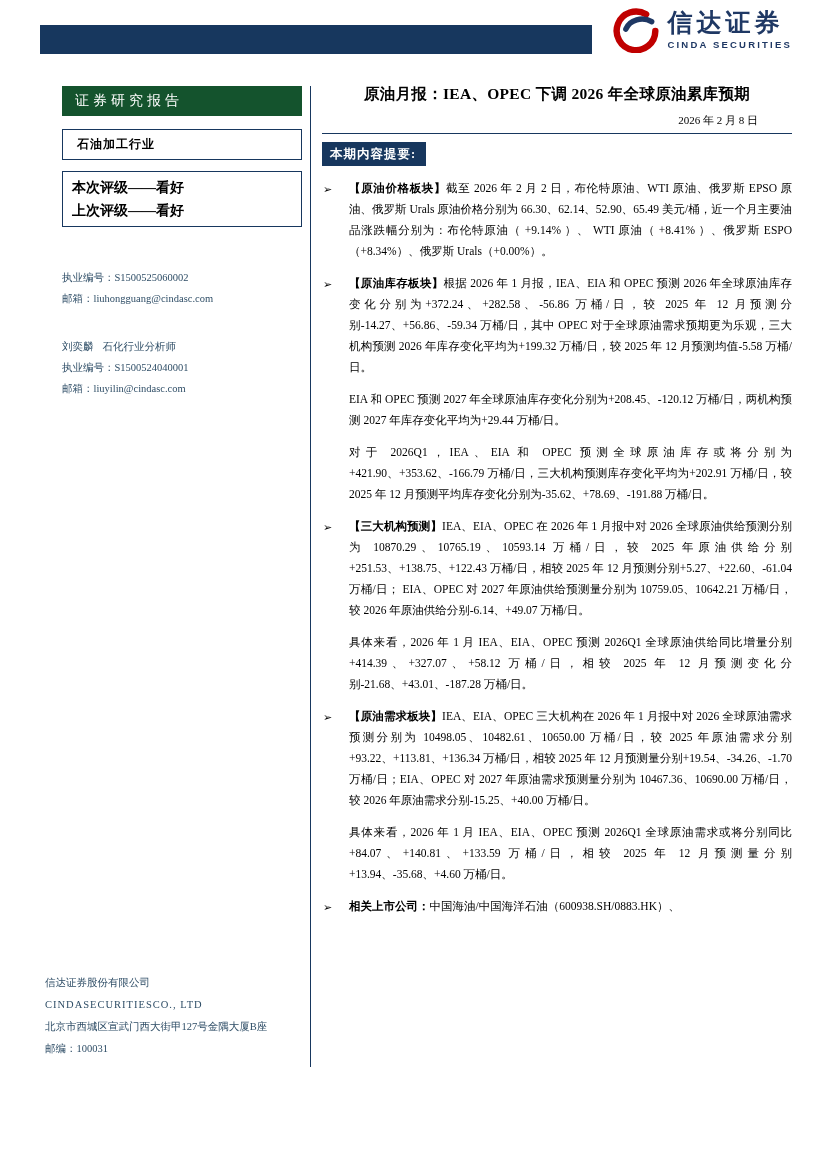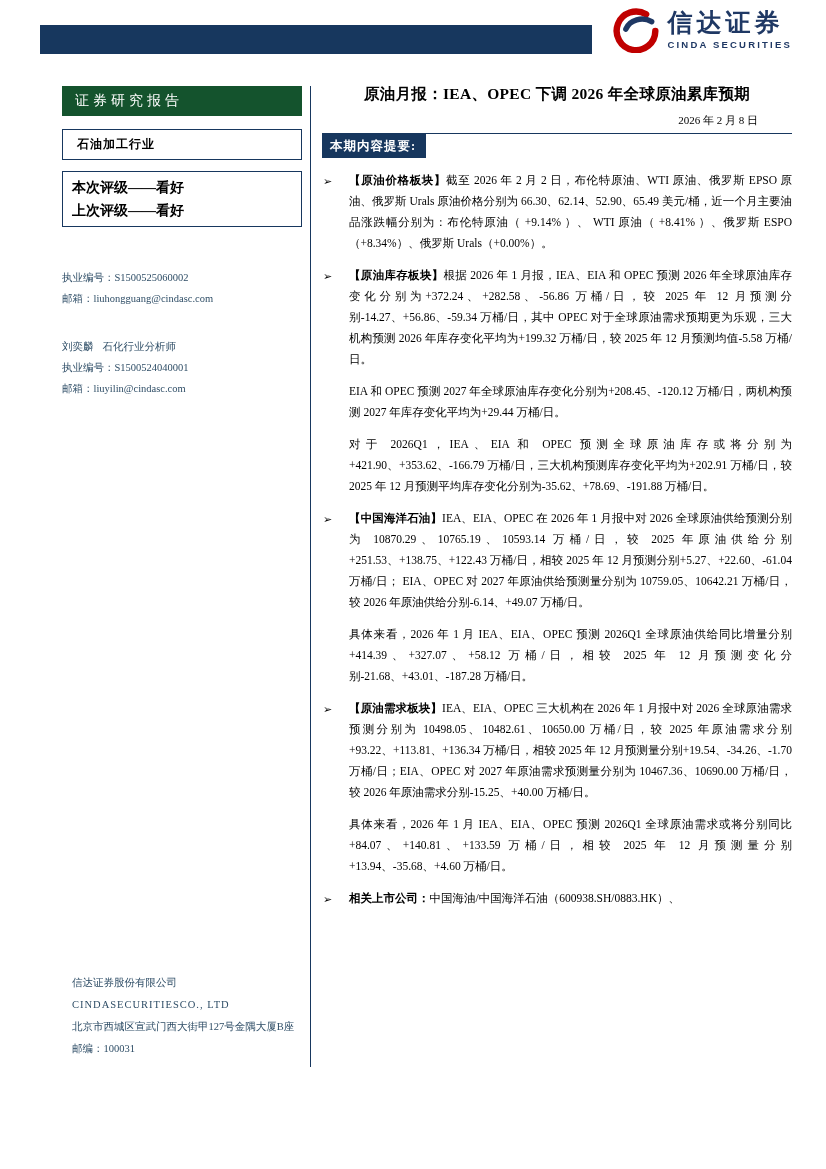--- a/index.html
+++ b/index.html
@@ -21,29 +21,29 @@
   .vline { position:absolute; left:310px; top:86px; height:1058px; width:1px; background:#17375e; }
   .sidebar { position:absolute; left:62px; top:86px; width:240px; }
   .sb-box1 { background:#14532d; color:#fff; font-size:14px; padding:6px 0 6px 13px; letter-spacing:4px; }
   .sb-box { border:1px solid #17375e; background:#fff; }
   .sb-box2 { margin-top:25px; font-size:13.5px; padding:5px 0 5px 9px; }
   .sb-box3 { margin-top:13px; font-size:12px; font-weight:bold; padding:6px 0 6px 14px; letter-spacing:1px; }
   .sb-box4 { margin-top:11px; font-size:14px; font-weight:bold; padding:4px 0 4px 9px; line-height:23px; }
   .analysts { margin-top:40px; color:#2e4d66; font-size:10.5px; line-height:21px; }
   .analyst + .analyst { margin-top:27px; }
   .an-name { margin-right:9px; }
-  .company { position:absolute; left:72px; top:972px; width:242px; color:#2e4d66; font-size:10.5px; line-height:22px; }
+  .company { position:absolute; left:45px; top:972px; width:242px; color:#2e4d66; font-size:10.5px; line-height:22px; }
   .company .en { letter-spacing:1px; }
 
   
   .main { position:absolute; left:322px; top:84px; width:470px; }
   .title { font-size:15.5px; font-weight:bold; text-align:center; letter-spacing:0.3px; white-space:nowrap; }
   .date { text-align:right; font-size:11px; padding-right:34px; margin-top:8px; }
   .rule { border-top:1.5px solid #17375e; margin-top:5px; }
-  .sum-label { display:inline-block; margin-top:0; background:#17375e; color:#fff; font-weight:bold; font-size:12.5px; padding:4px 10px 3px 8px; letter-spacing:1px; }
+  .sum-label { display:inline-block; margin-top:8px; background:#17375e; color:#fff; font-weight:bold; font-size:12.5px; padding:4px 10px 3px 8px; letter-spacing:1px; }
   .plist { margin-top:12px; font-size:11.5px; line-height:21px; text-align:justify; }
   .para { position:relative; padding-left:27px; margin-bottom:11px; }
   .para .marker { position:absolute; left:1px; top:1px; font-size:11px; font-family:"DejaVu Sans",sans-serif; }
   .para b { font-weight:bold; }
 </style>
 </head>
 <body>
 
 <div class="page">
 
@@ -114,21 +114,21 @@
       <div class="para">
         <span>EIA 和 OPEC 预测 2027 年全球原油库存变化分别为+208.45、-120.12 万桶/日，两机构预测 2027 年库存变化平均为+29.44 万桶/日。</span>
       </div>
 
       <div class="para">
         <span>对于 2026Q1，IEA、EIA 和 OPEC 预测全球原油库存或将分别为 +421.90、+353.62、-166.79 万桶/日，三大机构预测库存变化平均为+202.91 万桶/日，较 2025 年 12 月预测平均库存变化分别为-35.62、+78.69、-191.88 万桶/日。</span>
       </div>
 
       <div class="para">
         <span class="marker">➢</span>
-        <b>【中国海洋石油】</b><span>IEA、EIA、OPEC 在 2026 年 1 月报中对 2026 全球原油供给预测分别为 10870.29、10765.19、10593.14 万桶/日，较 2025 年原油供给分别+251.53、+138.75、+122.43 万桶/日，相较 2025 年 12 月预测分别+5.27、+22.60、-61.04 万桶/日； EIA、OPEC 对 2027 年原油供给预测量分别为 10759.05、10642.21 万桶/日，较 2026 年原油供给分别-6.14、+49.07 万桶/日。</span>
+        <b>【三大机构预测】</b><span>IEA、EIA、OPEC 在 2026 年 1 月报中对 2026 全球原油供给预测分别为 10870.29、10765.19、10593.14 万桶/日，较 2025 年原油供给分别+251.53、+138.75、+122.43 万桶/日，相较 2025 年 12 月预测分别+5.27、+22.60、-61.04 万桶/日； EIA、OPEC 对 2027 年原油供给预测量分别为 10759.05、10642.21 万桶/日，较 2026 年原油供给分别-6.14、+49.07 万桶/日。</span>
       </div>
 
       <div class="para">
         <span>具体来看，2026 年 1 月 IEA、EIA、OPEC 预测 2026Q1 全球原油供给同比增量分别+414.39、+327.07、+58.12 万桶/日，相较 2025 年 12 月预测变化分别-21.68、+43.01、-187.28 万桶/日。</span>
       </div>
 
       <div class="para">
         <span class="marker">➢</span>
         <b>【原油需求板块】</b><span>IEA、EIA、OPEC 三大机构在 2026 年 1 月报中对 2026 全球原油需求预测分别为 10498.05、10482.61、10650.00 万桶/日，较 2025 年原油需求分别+93.22、+113.81、+136.34 万桶/日，相较 2025 年 12 月预测量分别+19.54、-34.26、-1.70 万桶/日；EIA、OPEC 对 2027 年原油需求预测量分别为 10467.36、10690.00 万桶/日，较 2026 年原油需求分别-15.25、+40.00 万桶/日。</span>
       </div>

